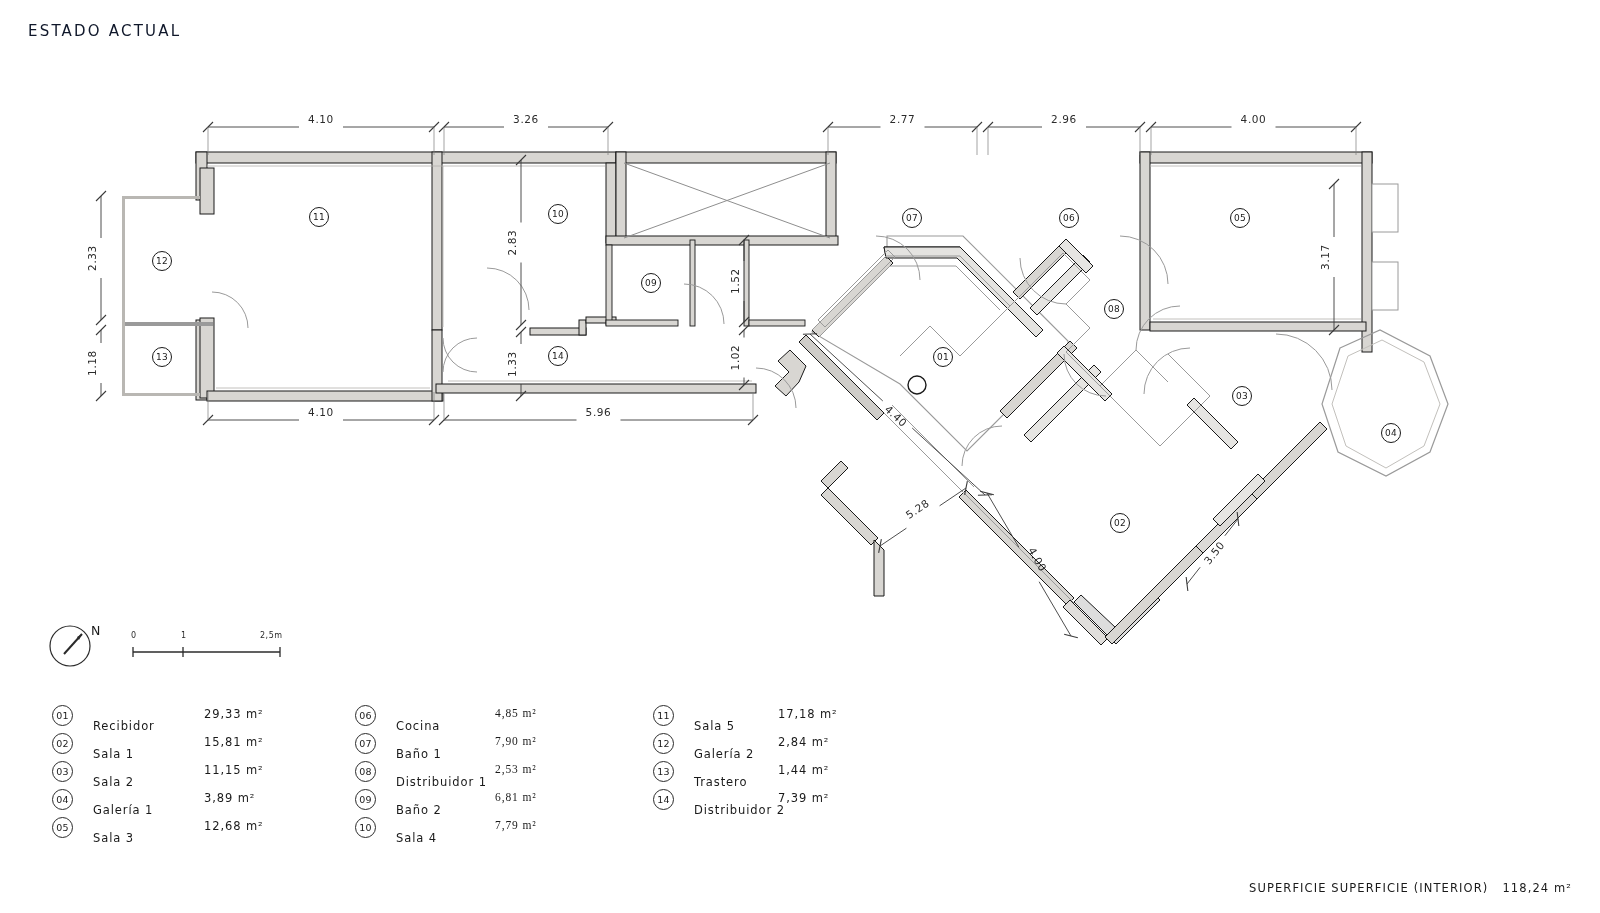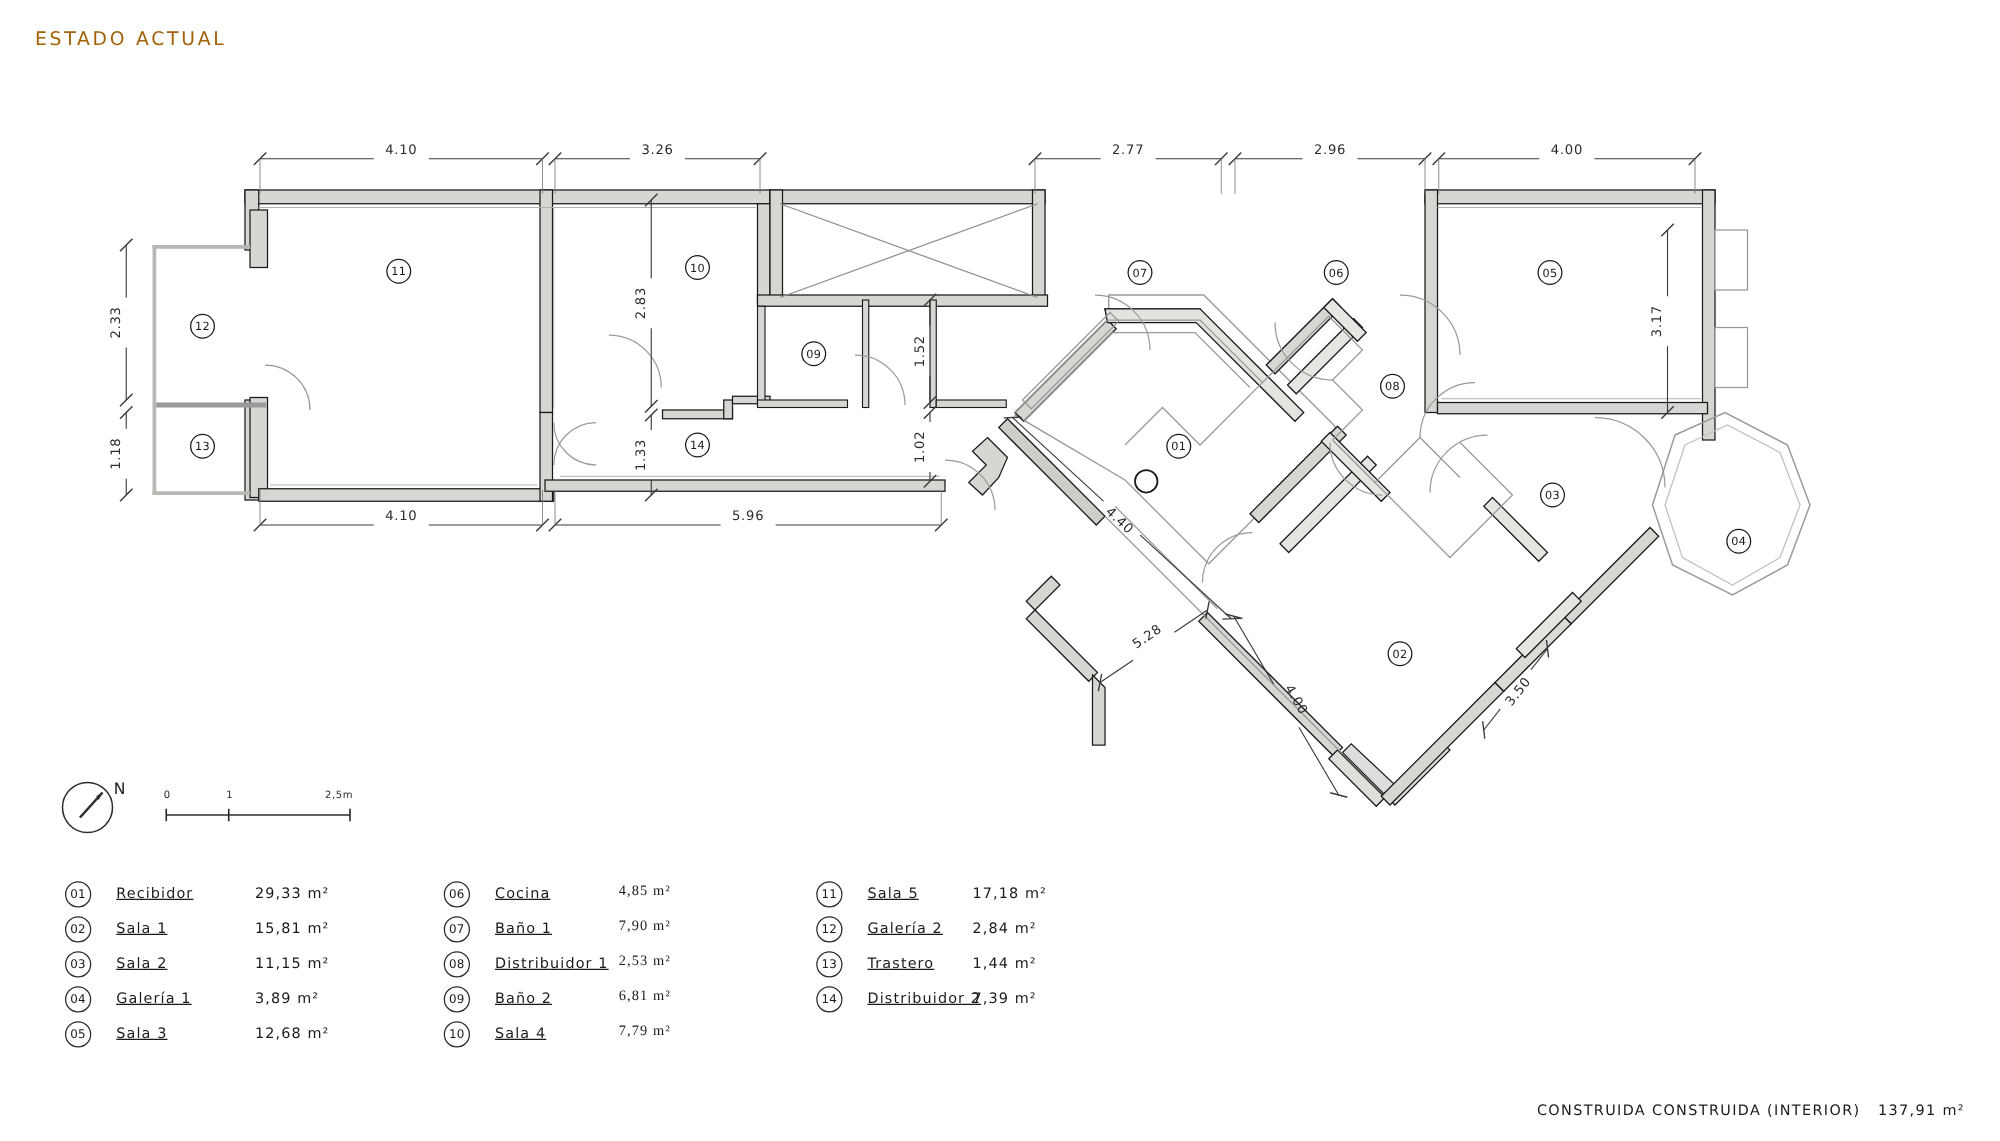--- a/index.html
+++ b/index.html
@@ -1,32 +1,32 @@
 <!DOCTYPE html>
 <html><head>
 <meta charset="utf-8">
 <style>
   html,body{margin:0;padding:0;background:#ffffff;}
   body{width:1600px;height:913px;position:relative;overflow:hidden;
        font-family:"DejaVu Sans","Liberation Sans",sans-serif;color:#1a1a1a;}
 
-  #plan-title{position:absolute;left:28px;top:22px;font-size:15px;letter-spacing:2.2px;color:#a16207;}
+  #plan-title{position:absolute;left:28px;top:22px;font-size:15px;letter-spacing:2.2px;color:#0f172a;}
 
   #drawing{position:absolute;left:0;top:0;width:1600px;height:913px;}
 
   
   #legend{position:absolute;left:52px;top:703px;width:920px;}
   .legend-col{position:absolute;top:0;}
   #legend-col-0{left:0;}
   #legend-col-1{left:303px;}
   #legend-col-2{left:601px;}
   .legend-row{position:relative;height:28px;}
   .lg-badge{position:absolute;left:0;top:2px;width:19px;height:19px;border:1px solid #2b2b2b;
             border-radius:50%;font-size:9.5px;line-height:19px;text-align:center;letter-spacing:.3px;}
-  .lg-name{position:absolute;left:41px;top:4px;font-size:11.5px;letter-spacing:.9px;white-space:nowrap;text-decoration:underline;}
+  .lg-name{position:absolute;left:41px;top:16px;font-size:11.5px;letter-spacing:.9px;white-space:nowrap;}
   .lg-area{position:absolute;top:4px;font-size:11.5px;letter-spacing:.9px;white-space:nowrap;}
   #legend-col-0 .lg-area{left:152px;}
   #legend-col-1 .lg-area{left:140px;font-family:Liberation Serif, serif;}
   #legend-col-2 .lg-area{left:125px;}
 
   #footer-total{position:absolute;right:28px;bottom:18px;font-size:11.5px;letter-spacing:1.1px;white-space:nowrap;}
   #footer-total .ft-val{margin-left:14px;}
 
   
   #north-block{position:absolute;left:48px;top:620px;}
@@ -455,14 +455,14 @@
       </div>
       <div class="legend-row">
         <div class="lg-badge">14</div>
         <div class="lg-name">Distribuidor 2</div>
         <div class="lg-area">7,39  m²</div>
       </div>
     </div>
 </div>
 
 <div id="footer-total">
-  <span>CONSTRUIDA CONSTRUIDA (INTERIOR)</span><span class="ft-val">137,91  m²</span>
+  <span>SUPERFICIE SUPERFICIE (INTERIOR)</span><span class="ft-val">118,24  m²</span>
 </div>
 
 </body></html>

